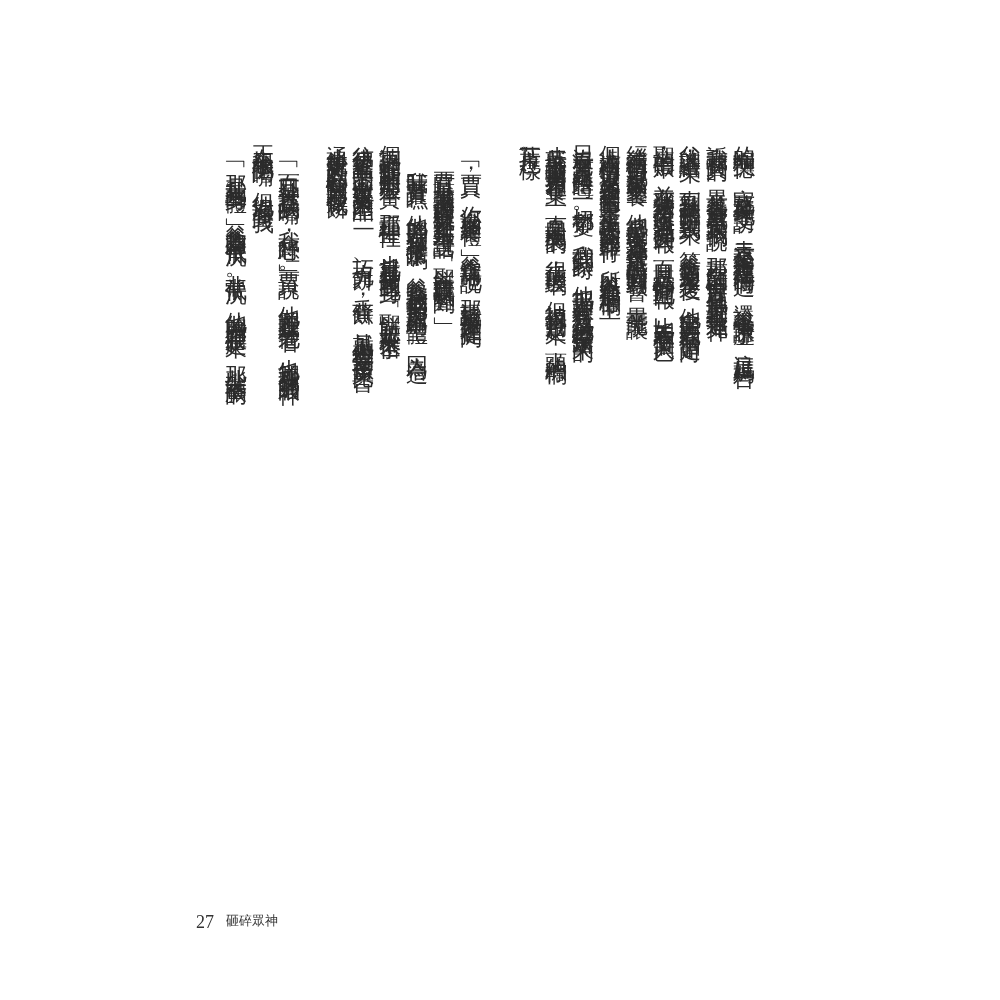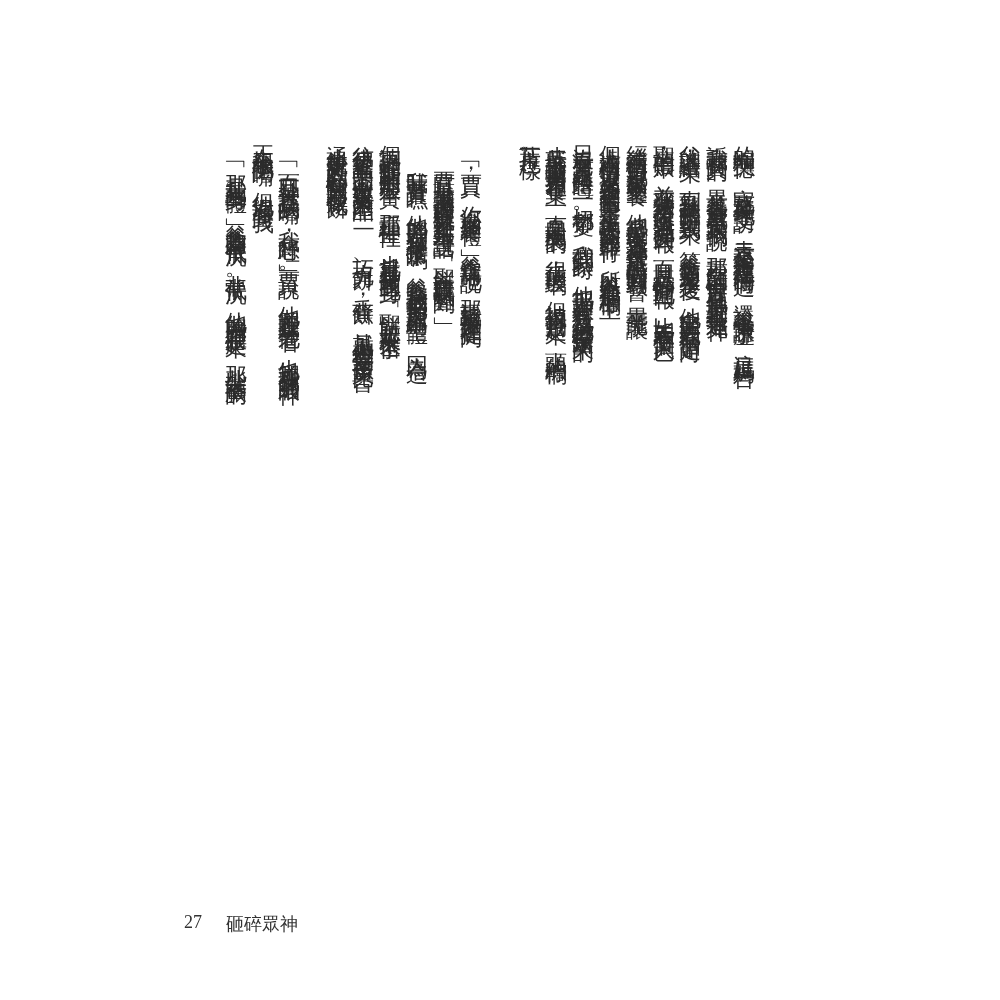--- a/index.html
+++ b/index.html
@@ -3,22 +3,22 @@
 <meta charset="utf-8">
 <style>
   html, body { margin:0; padding:0; background:#ffffff; }
   body { width:1000px; height:1000px; position:relative; overflow:hidden;
          font-family:"DejaVu Serif","Liberation Serif",serif; color:#2a2a2a; }
   .page { position:absolute; left:0; top:0; width:1000px; height:1000px; }
   .col { position:absolute; top:128px; width:26px; writing-mode:vertical-rl;
          text-orientation:upright; font-size:22px; line-height:26px;
          letter-spacing:3.1px; white-space:nowrap; color:#2b2b2b; }
   .footer { position:absolute; top:912px; font-size:17px; color:#333; }
-  .pnum { left:184px; font-family:"Liberation Serif","DejaVu Serif",serif; font-size:18px; }
-  .ptitle { left:226px; font-size:18px;text-align:right; }
+  .pnum { left:196px; font-family:"Liberation Serif","DejaVu Serif",serif; font-size:18px; }
+  .ptitle { left:226px; font-size:13px;text-align:right; }
 </style>
 </head>
 <body>
 
 <div class="page">
   <div id="columns">
       <div class="col" style="left: 731px;">的編輯艾德·寇克堅持要他受訪，表示這是爸爸理應獲得的待遇，還說爸爸太謙虛了。這是媽媽告</div>
       <div class="col" style="left: 704px;">訴我和賈賈的，畢竟爸爸什麼事都不太跟我們說。那種空白的神情會一直在他臉上直到班奈迪克神</div>
       <div class="col" style="left: 677px;">父的講道結束，直到聖餐禮的時刻正式到來。等爸爸領受過聖餐之後，他會坐回去觀察一個個走向</div>
       <div class="col" style="left: 651px;">聖壇的信眾，並在彌撒結束後向班奈迪克神父回報，而且是憂心忡忡地回報，比如表示有某個人已</div>

